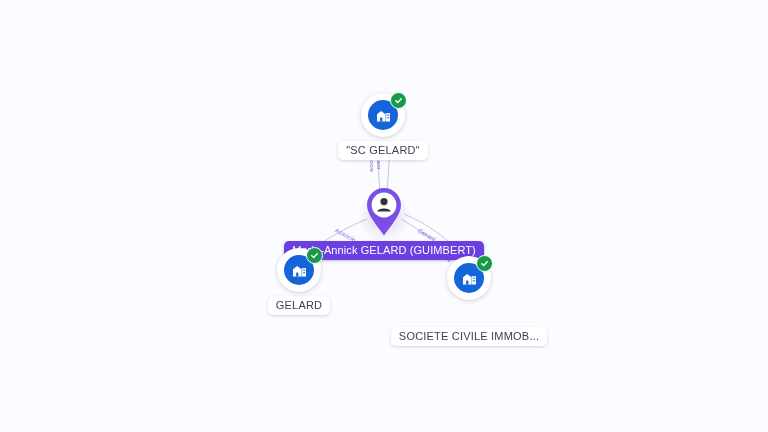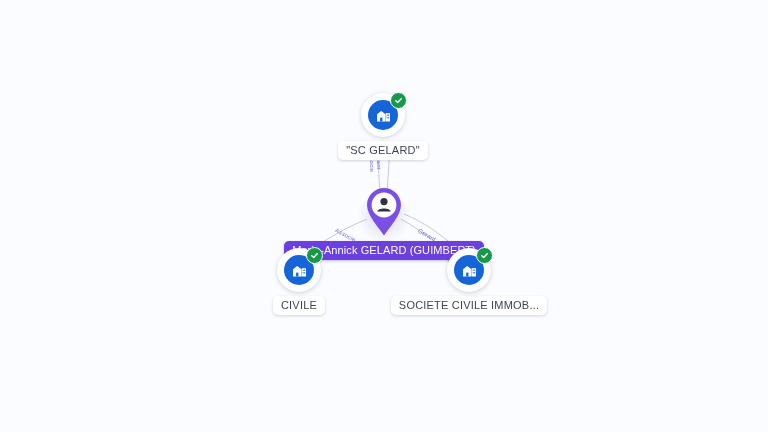--- a/index.html
+++ b/index.html
@@ -204,24 +204,24 @@
           <rect x="13.2" y="10.1" width="0.9" height="1.3" fill="#1565d8"></rect>
           <rect x="5.1" y="10.6" width="2.3" height="3.9" fill="#1565d8"></rect>
         </svg>
       </div>
       <div class="verified-badge">
         <svg width="9" height="9" viewBox="0 0 10 10">
           <path d="M2 5.2 L4.1 7.2 L8 3.1" stroke="#ffffff" stroke-width="1.6" fill="none" stroke-linecap="round" stroke-linejoin="round"></path>
         </svg>
       </div>
     </div>
-    <div class="node-label">CIVILE</div>
-  </div>
-
-  <div class="node" style="left:398px; top:248px; width:142px;">
+    <div class="node-label">GELARD</div>
+  </div>
+
+  <div class="node" style="left:398px; top:256px; width:142px;gap:23px;">
     <div class="company-disc">
       <div class="company-inner">
         <svg width="17" height="17" viewBox="0 0 17 17">
           <path d="M2 14.5 V7.2 L6.2 4 L10.4 7.2 V14.5 Z" fill="#ffffff"></path>
           <rect x="10.6" y="6.2" width="4.4" height="8.3" fill="#ffffff"></rect>
           <rect x="11.7" y="7.6" width="0.9" height="1.3" fill="#1565d8"></rect>
           <rect x="13.2" y="7.6" width="0.9" height="1.3" fill="#1565d8"></rect>
           <rect x="11.7" y="10.1" width="0.9" height="1.3" fill="#1565d8"></rect>
           <rect x="13.2" y="10.1" width="0.9" height="1.3" fill="#1565d8"></rect>
           <rect x="5.1" y="10.6" width="2.3" height="3.9" fill="#1565d8"></rect>

